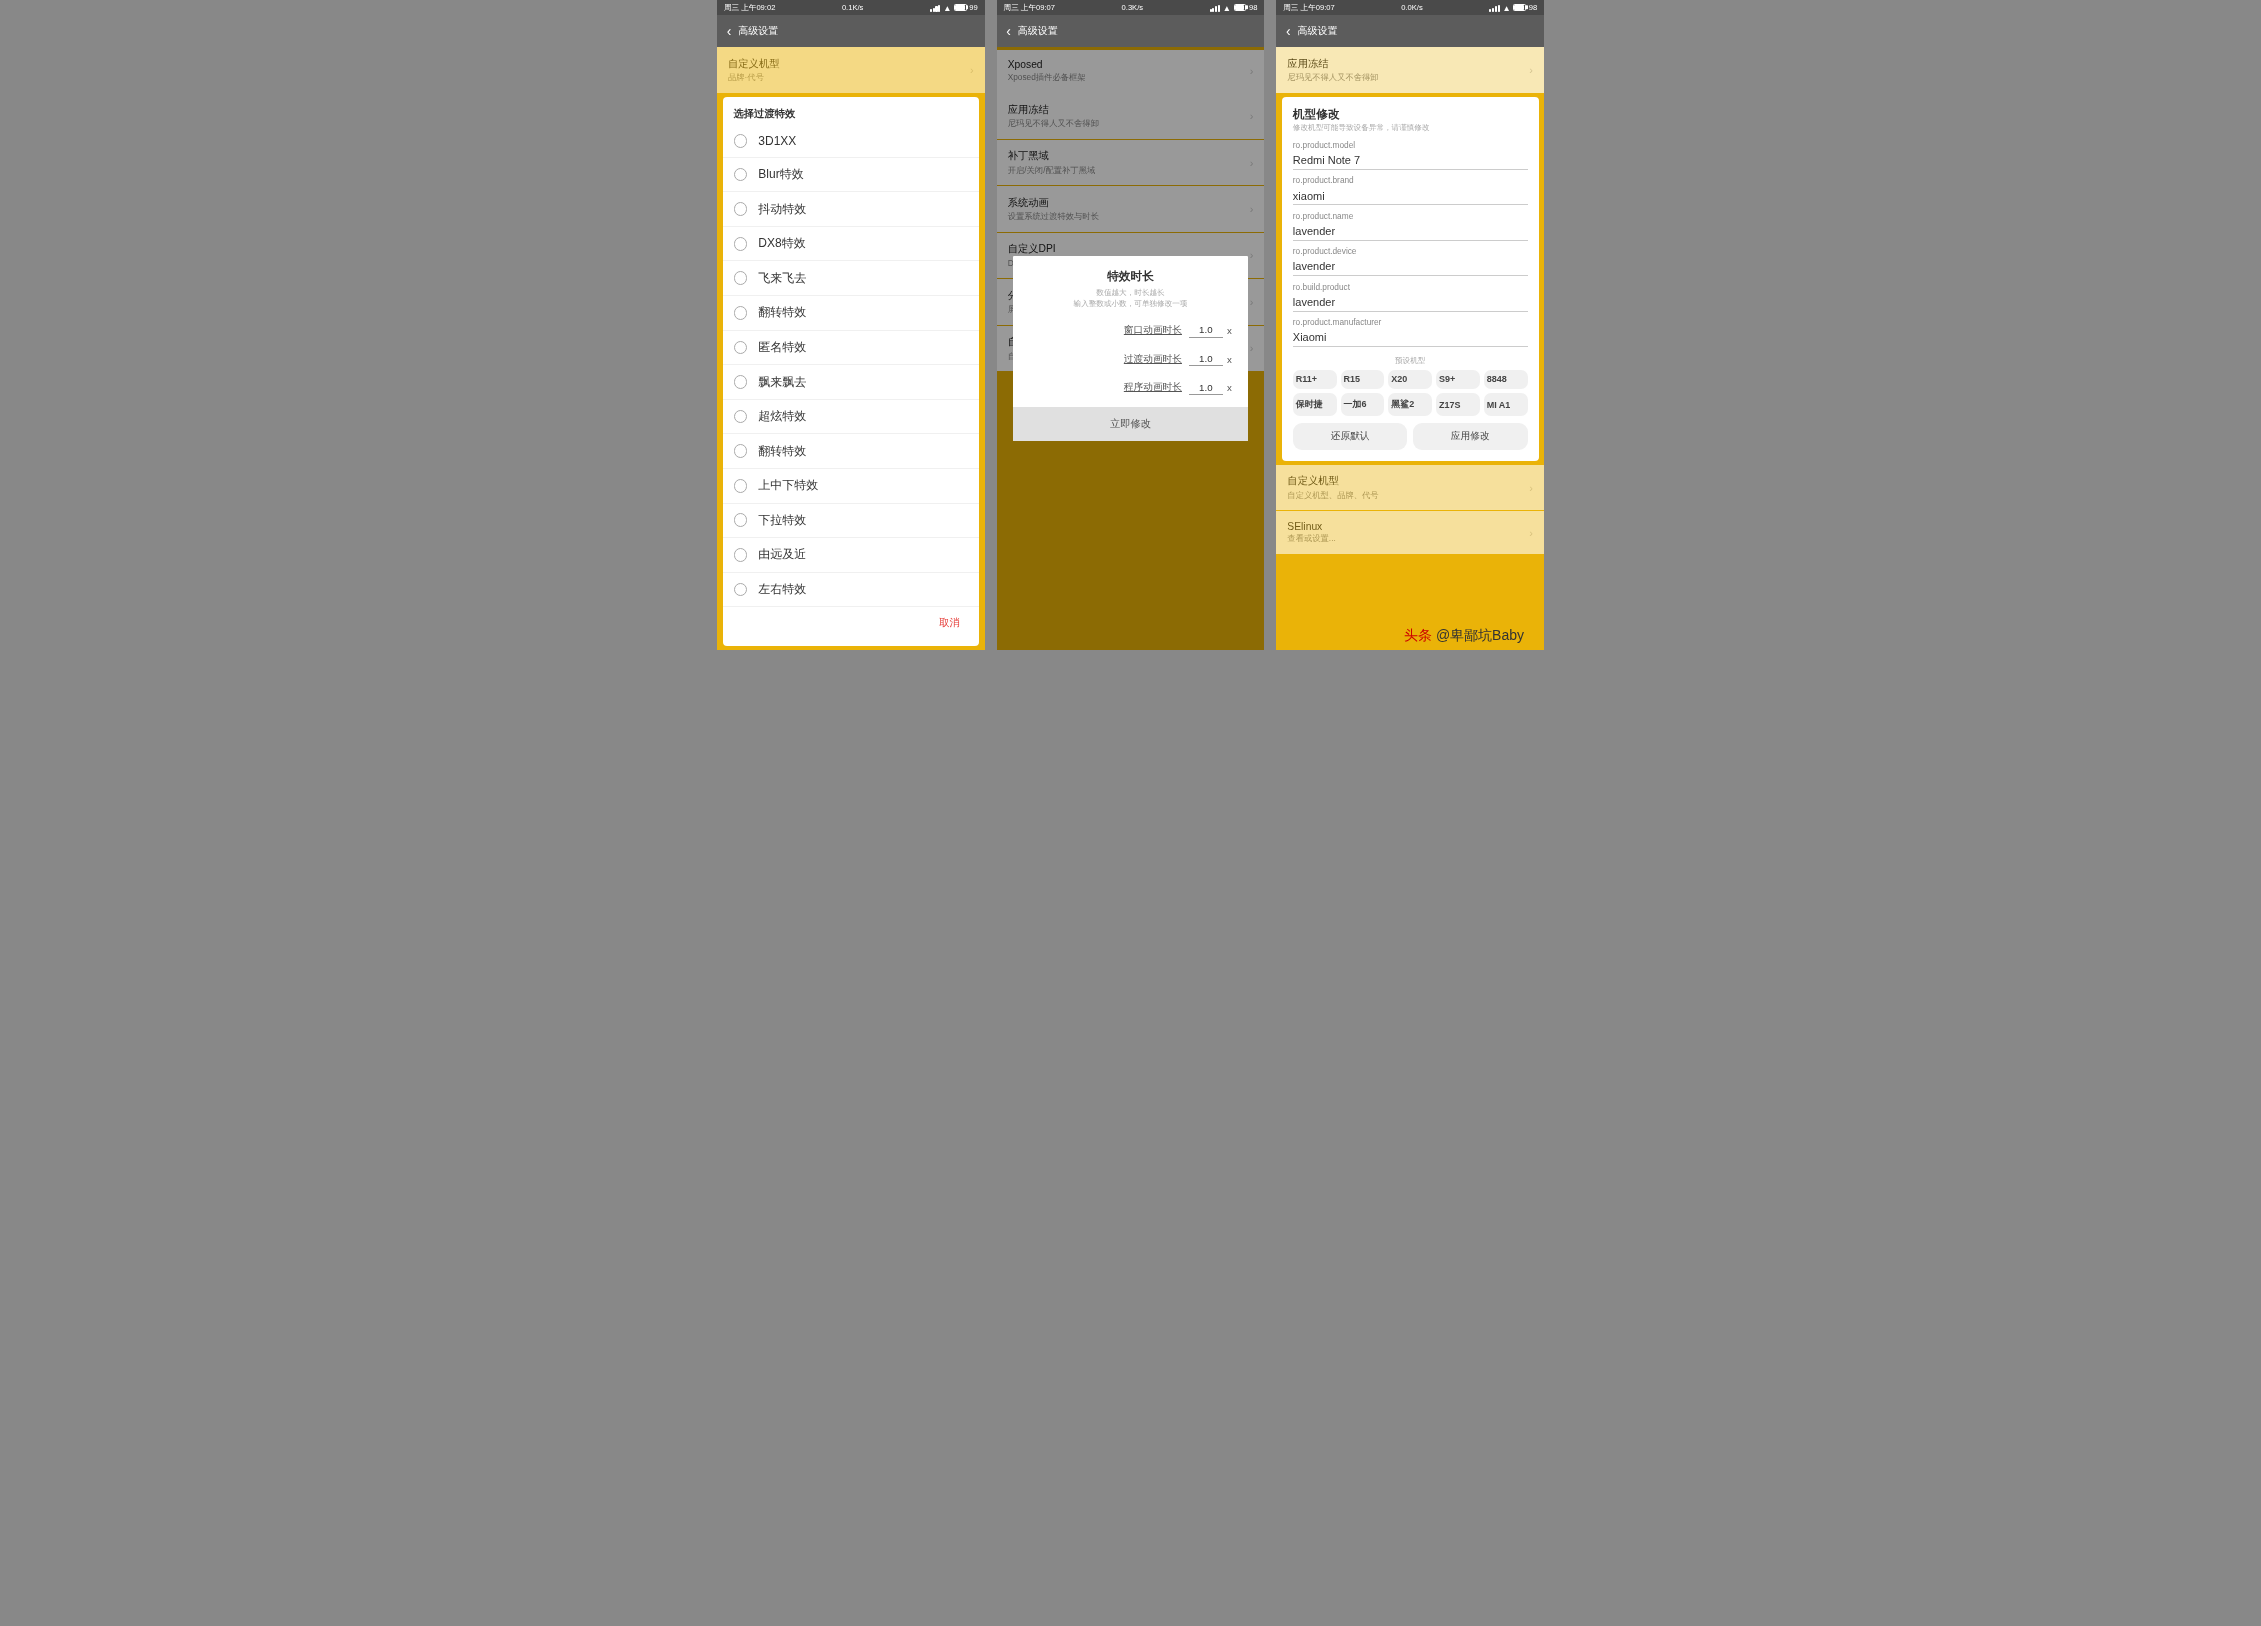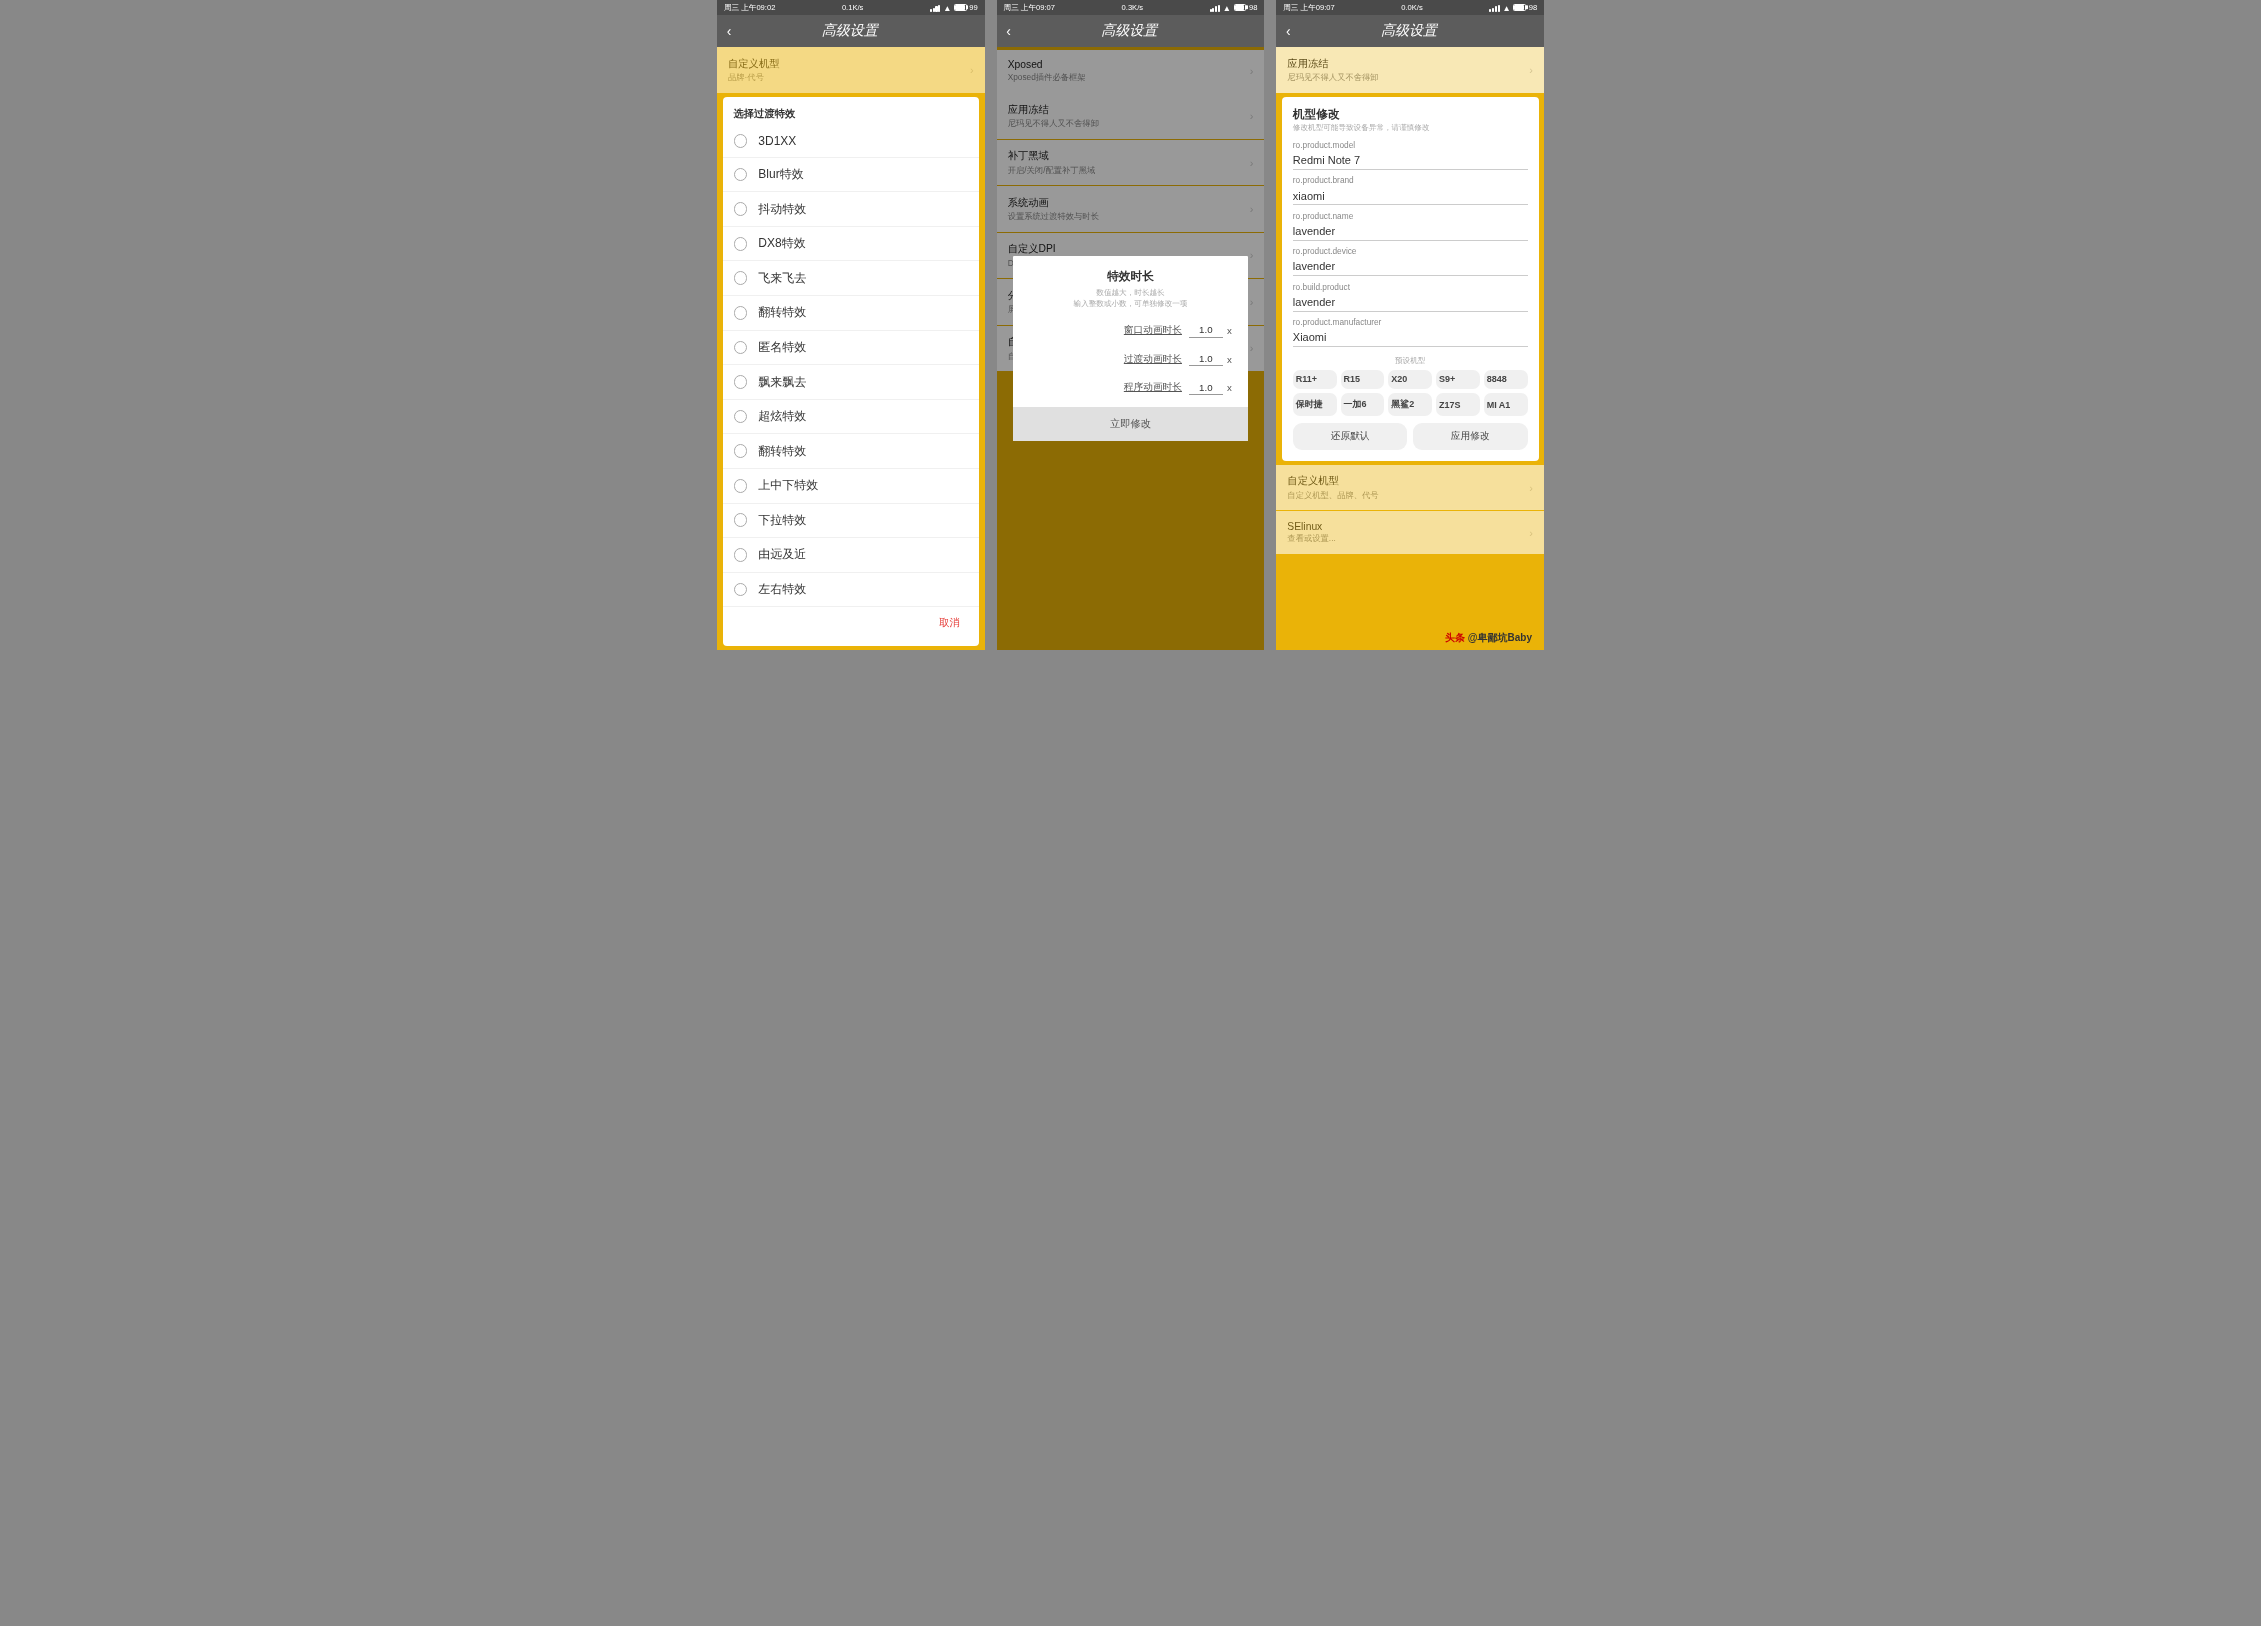--- a/index.html
+++ b/index.html
@@ -52,26 +52,25 @@
       position: relative;
     }
     .top-bar-back {
       font-size: 13.8px;
       cursor: pointer;
       color: #fff;
       margin-right: 6.9px;
     }
     .top-bar-title {
       flex: 1;
-      text-align: center;
-      font-size: 14px;
+      text-align: left;
+      font-size: 10px;
       font-weight: 500;
       color: #fff;
       margin-right: 13.8px;
-      font-style: italic;
     }
     .screen-content {
       flex: 1;
       overflow-y: auto;
       background: #eab308;
       position: relative;
     }
 
     
     .transition-list-overlay {
@@ -335,23 +334,23 @@
       border-radius: 0.7px;
     }
 
     .wifi-icon {
       font-size: 8.3px;
     }
 
     .watermark {
       position: absolute;
       bottom: 5.5px;
-      right: 12px;
-      font-size: 10px;
-      font-weight: bold;
+      right: 20px;
+      font-size: 14px;
+      font-weight: normal;
       color: #cc0000;
       z-index: 100;
     }
   </style>
 </head>
 <body>
 
 <div class="screens-container">
 
   <div class="phone-screen">

